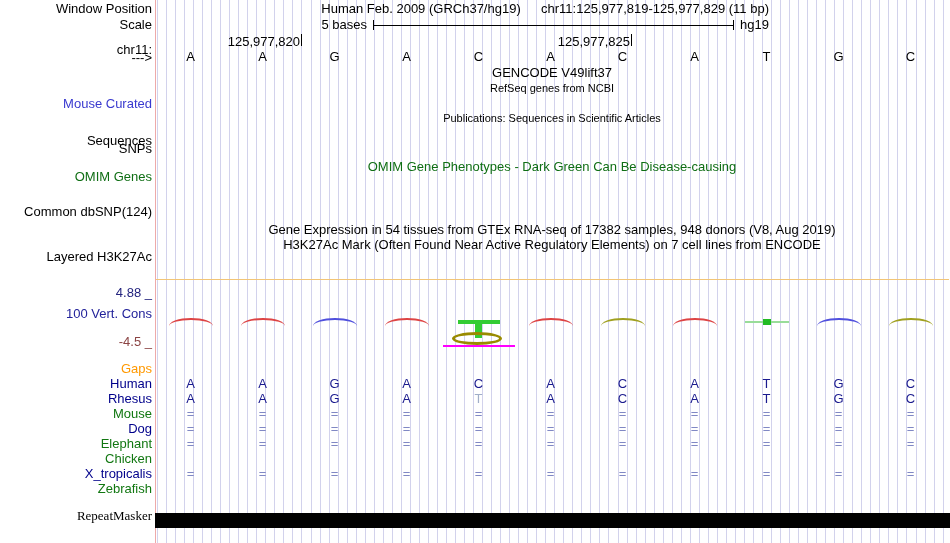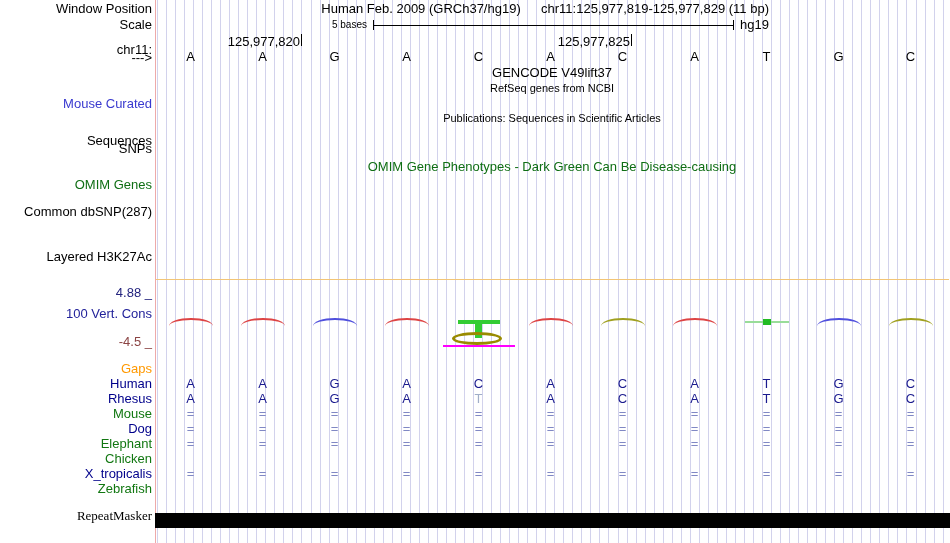--- a/index.html
+++ b/index.html
@@ -22,43 +22,45 @@
 
   <div class="abs" id="grid" style="left:157px;top:0;width:792px;height:543px;
               background-image:repeating-linear-gradient(to right,#d2d2ec 0,#d2d2ec 1px,transparent 1px,transparent 9.03px);"></div>
   <div class="abs" style="left:155px;top:0;width:1px;height:543px;background:#eeaaaa;"></div>
 
   <div class="gutter" style="top:2px;">Window Position</div>
   <div class="abs" style="left:421px;top:2px;transform:translateX(-50%);font-size:13px;line-height:13px;">Human Feb. 2009 (GRCh37/hg19)</div>
   <div class="abs" style="left:655px;top:2px;transform:translateX(-50%);font-size:13px;line-height:13px;">chr11:125,977,819-125,977,829 (11 bp)</div>
 
   <div class="gutter" style="top:18px;">Scale</div>
-  <div class="abs" style="right:583px;top:18px;font-size:10px;line-height:13px;">5 bases</div>
+  <div class="abs" style="right:583px;top:18px;font-size:13px;line-height:13px;">5 bases</div>
   <div class="hline" style="left:373px;top:25px;width:360px;"></div>
   <div class="vtick" style="left:373px;top:20px;height:10px;"></div>
   <div class="vtick" style="left:733px;top:20px;height:10px;"></div>
   <div class="abs" style="left:740px;top:18px;font-size:13px;line-height:13px;">hg19</div>
 
   <div class="gutter" style="top:43px;">chr11:</div>
   <div class="abs" style="right:650px;top:35px;font-size:13px;line-height:13px;">125,977,820</div>
   <div class="vtick" style="left:301px;top:34px;height:12px;"></div>
   <div class="abs" style="right:320px;top:35px;font-size:13px;line-height:13px;">125,977,825</div>
   <div class="vtick" style="left:631px;top:34px;height:12px;"></div>
 
   <div class="gutter" style="top:51px;">---&gt;</div>
 
   <div class="center" style="top:66px;">GENCODE V49lift37</div>
   <div class="center small" style="top:83px;">RefSeq genes from NCBI</div>
   <div class="gutter" style="top:97px;color:#3939cf;">Mouse Curated</div>
   <div class="center small" style="top:113px;">Publications: Sequences in Scientific Articles</div>
   <div class="gutter" style="top:134px;">Sequences</div>
   <div class="gutter" style="top:142px;">SNPs</div>
   <div class="center" style="top:160px;color:#0f6e14;">OMIM Gene Phenotypes - Dark Green Can Be Disease-causing</div>
-  <div class="gutter" style="top:178px;color:#0f6e14;">OMIM Genes</div>
-  <div class="gutter" style="top:205px;">Common dbSNP(287)</div>
+  <div class="gutter" style="top:170px;color:#0f6e14;">OMIM Genes</div>
+  <div class="gutter" style="top:205px;">Common dbSNP(124)</div>
+  <div class="center" style="top:223px;">Gene Expression in 54 tissues from GTEx RNA-seq of 17382 samples, 948 donors (V8, Aug 2019)</div>
+  <div class="center" style="top:238px;">H3K27Ac Mark (Often Found Near Active Regulatory Elements) on 7 cell lines from ENCODE</div>
   <div class="gutter" style="top:250px;">Layered H3K27Ac</div>
 
   <div class="abs" style="left:156px;top:279px;width:793px;height:1px;background:#f2c577;"></div>
   <div class="gutter" style="top:286px;color:#23237e;">4.88 _</div>
   <div class="gutter" style="top:307px;color:#22229a;">100 Vert. Cons</div>
   <div class="gutter" style="top:335px;color:#8b4444;">-4.5 _</div>
 
 
   <div class="gutter" style="top:509px;font-family:Liberation Serif, serif;">RepeatMasker</div>
   <div class="abs" style="left: 155px; top: 513px; width: 795px; height: 15px; background: rgb(0, 0, 0);" id="repeat-bar"></div>

